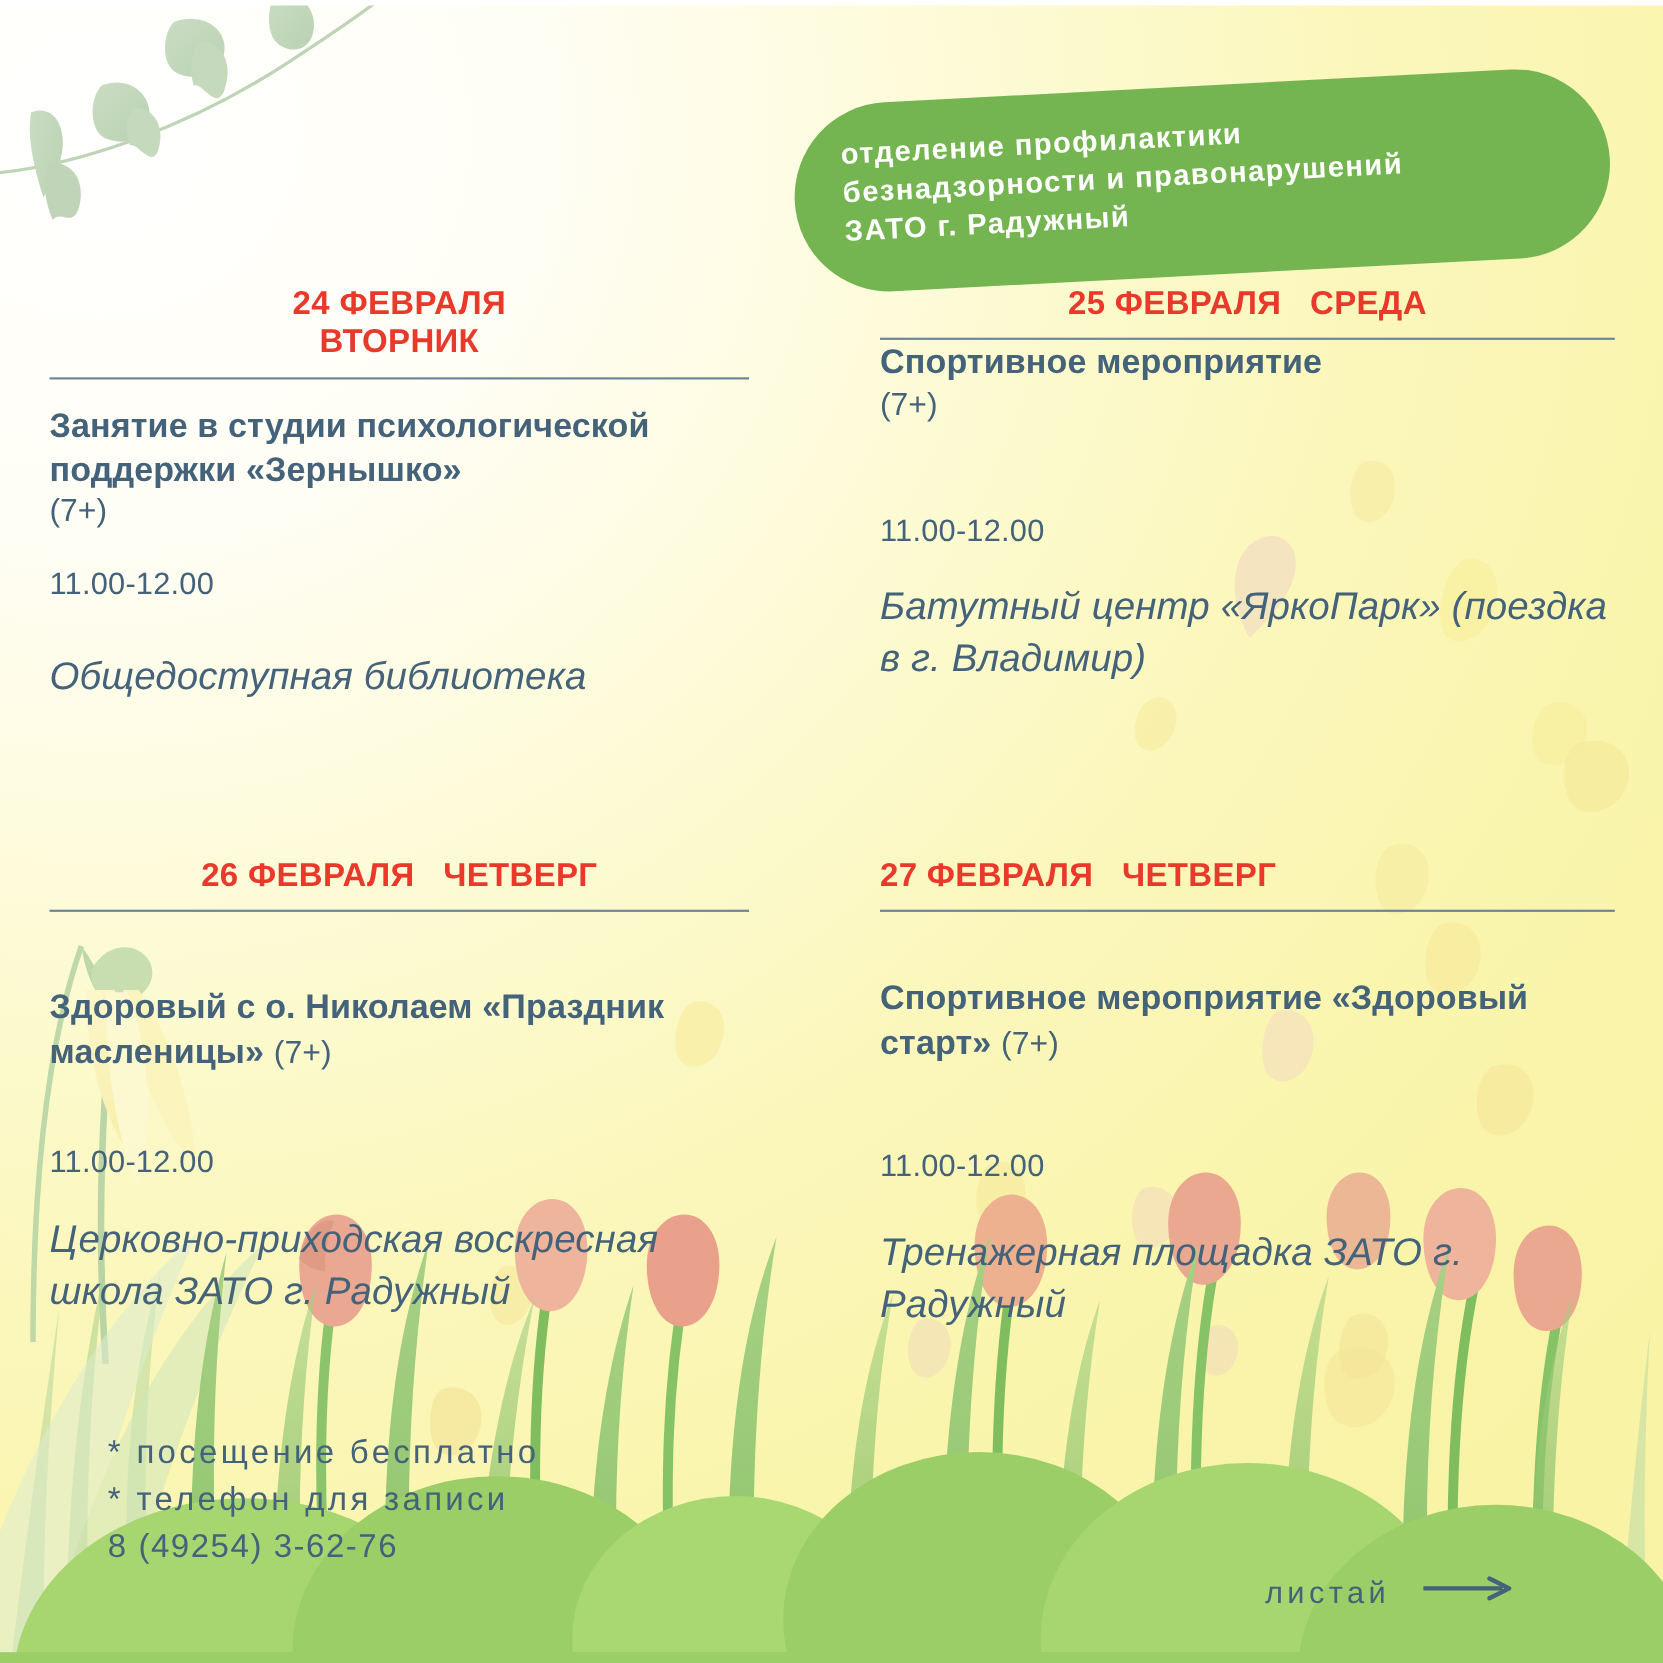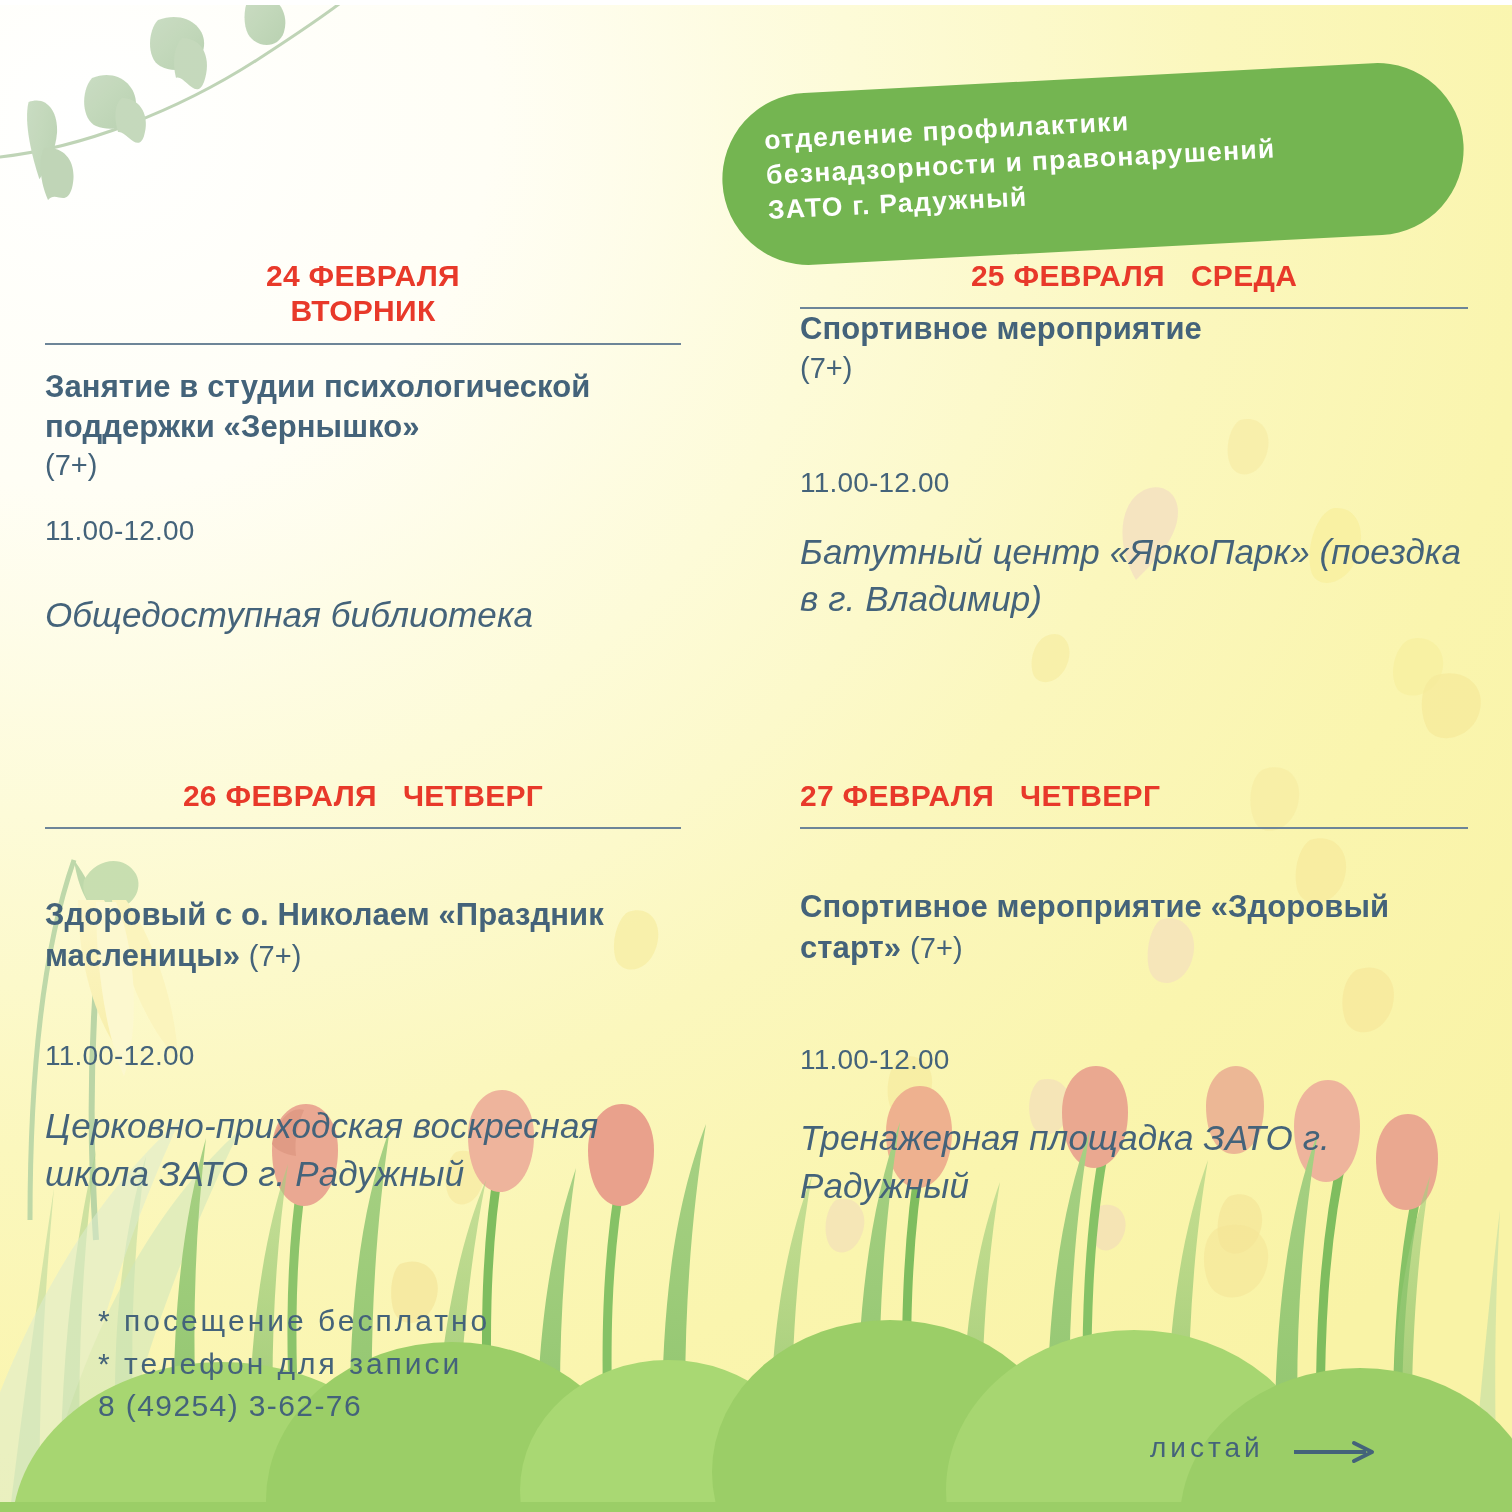--- a/index.html
+++ b/index.html
@@ -159,21 +159,21 @@
     letter-spacing: 3.0px;
   }
   .footer-notes .phone { letter-spacing: 1.4px; }
 
   .swipe {
     position: absolute;
     left: 1150px;
     top: 1432px;
     z-index: 30;
     display: flex;
-    align-items: flex-end;
+    align-items: flex-start;
     gap: 28px;
     color: #44637a;
   }
   .swipe-label {
     font-size: 28px;
     letter-spacing: 4px;
   }
   .swipe-arrow { display: block; }
 </style>
 </head>

